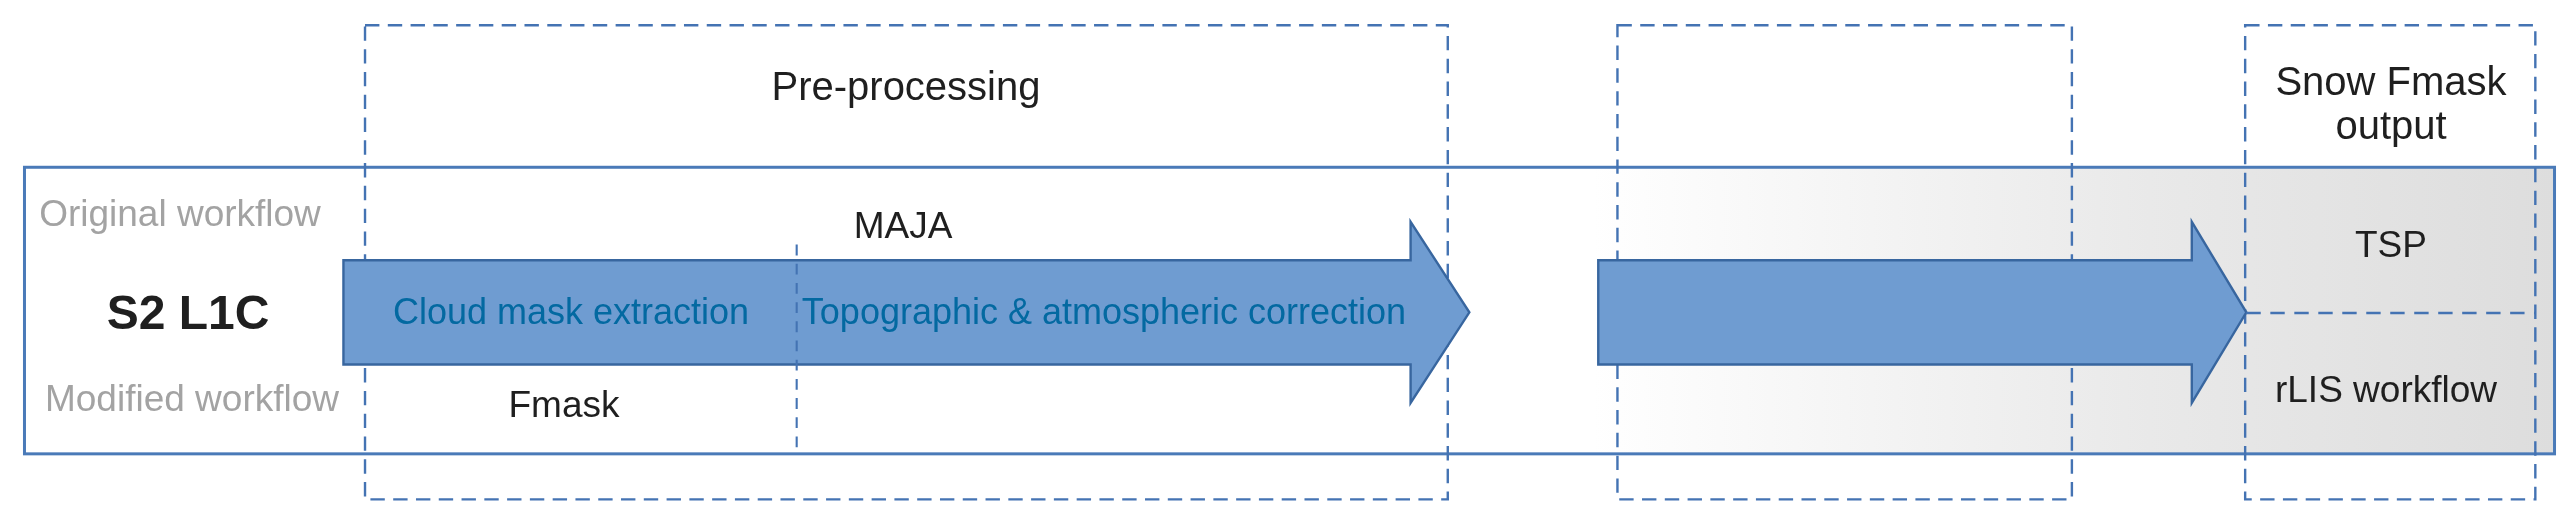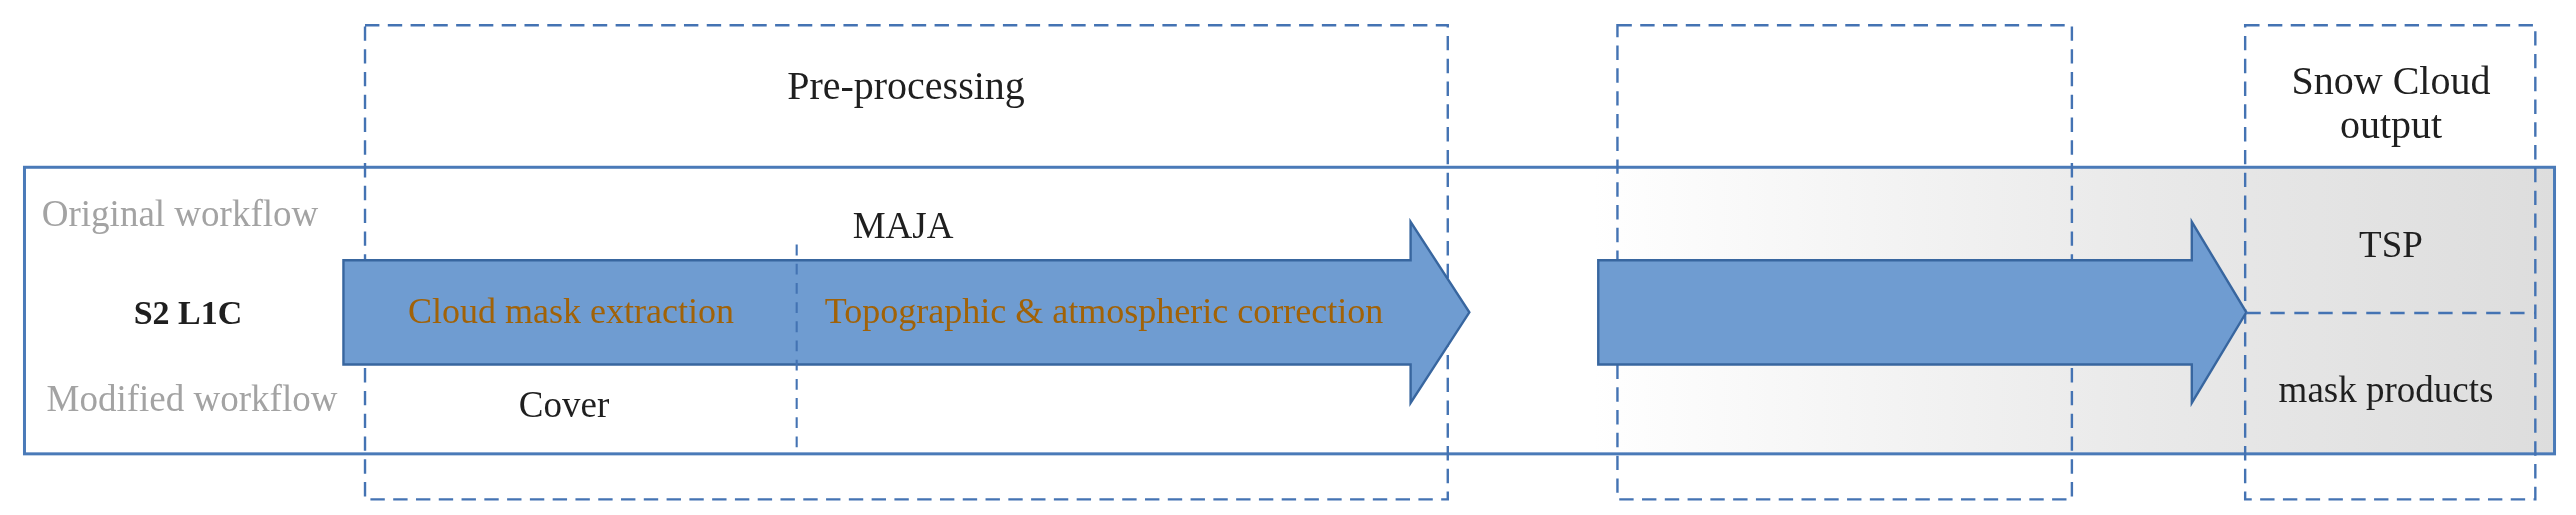--- a/index.html
+++ b/index.html
@@ -1,36 +1,36 @@
 <!DOCTYPE html>
 <html style="font-size:9.6px"><head>
 <meta charset="utf-8">
 <style>
   html,body{margin:0;padding:0;background:#ffffff;}
   .canvas{
     position:relative;
     width:2576px;height:515px;
     background:#ffffff;
     overflow:hidden;
-    font-family:Liberation Serif, serif;
+    font-family:Liberation Sans, sans-serif;
   }
   .layer{position:absolute;left:0;top:0;width:2576px;height:515px;}
   .lbl{
     position:absolute;
     transform:translate(-50%,-50%);
     white-space:nowrap;
     color:#1f1f1f;
     font-size:37px;
     line-height:1.1;
     text-align:center;
   }
   .stage-title{font-size:40px;}
   .gray{color:#a3a3a3;font-size:37px;}
-  .bold{font-weight:bold;font-size:34px;}
-  .arrow-text{color:#a16207;font-size:36px;}
+  .bold{font-weight:bold;font-size:48px;}
+  .arrow-text{color:#0369a1;font-size:36px;}
 </style>
 </head>
 <body>
 
 <div class="canvas">
 
   <svg class="layer" viewBox="0 0 4295 859">
     <defs>
       <linearGradient id="bandGrad" x1="0" y1="0" x2="1" y2="0">
         <stop offset="0" stop-color="#ffffff"></stop>
@@ -48,31 +48,31 @@
 
     <polygon points="572,434 2352,434 2352,370 2450,521 2352,672 2352,608 572,608" fill="#6f9cd1" stroke="#38669f" stroke-width="4"></polygon>
     <polygon points="2665,434 3655,434 3655,370 3746,521 3655,672 3655,608 2665,608" fill="#6f9cd1" stroke="#38669f" stroke-width="4"></polygon>
 
     <line x1="1328" y1="408" x2="1328" y2="755" stroke="#4473b3" stroke-width="3.5" stroke-dasharray="18 14"></line>
 
     <line x1="3746" y1="522" x2="4228" y2="522" stroke="#4473b3" stroke-width="4" stroke-dasharray="24 16"></line>
   </svg>
 
   <div class="lbl stage-title" style="left:906px;top:86px">Pre-processing</div>
-  <div class="lbl stage-title" style="left:2391px;top:81px">Snow Cloud</div>
+  <div class="lbl stage-title" style="left:2391px;top:81px">Snow Fmask</div>
   <div class="lbl stage-title" style="left:2391px;top:125px">output</div>
 
   <div class="lbl gray" style="left:192px;top:399px">Modified workflow</div>
   <div class="lbl gray" style="left:180px;top:214px">Original workflow</div>
 
   <div class="lbl bold" style="left:188px;top:313px">S2 L1C</div>
 
   <div class="lbl arrow-text" style="left:571px;top:312px">Cloud mask extraction</div>
   <div class="lbl arrow-text" style="left:1104px;top:312px">Topographic &amp; atmospheric correction</div>
 
   <div class="lbl" style="left:903px;top:226px">MAJA</div>
   <div class="lbl" style="left:2391px;top:245px">TSP</div>
 
-  <div class="lbl" style="left:564px;top:405px">Cover</div>
-  <div class="lbl" style="left:2386px;top:390px">mask products</div>
+  <div class="lbl" style="left:564px;top:405px">Fmask</div>
+  <div class="lbl" style="left:2386px;top:390px">rLIS workflow</div>
 
 </div>
 
 
 </body></html>

